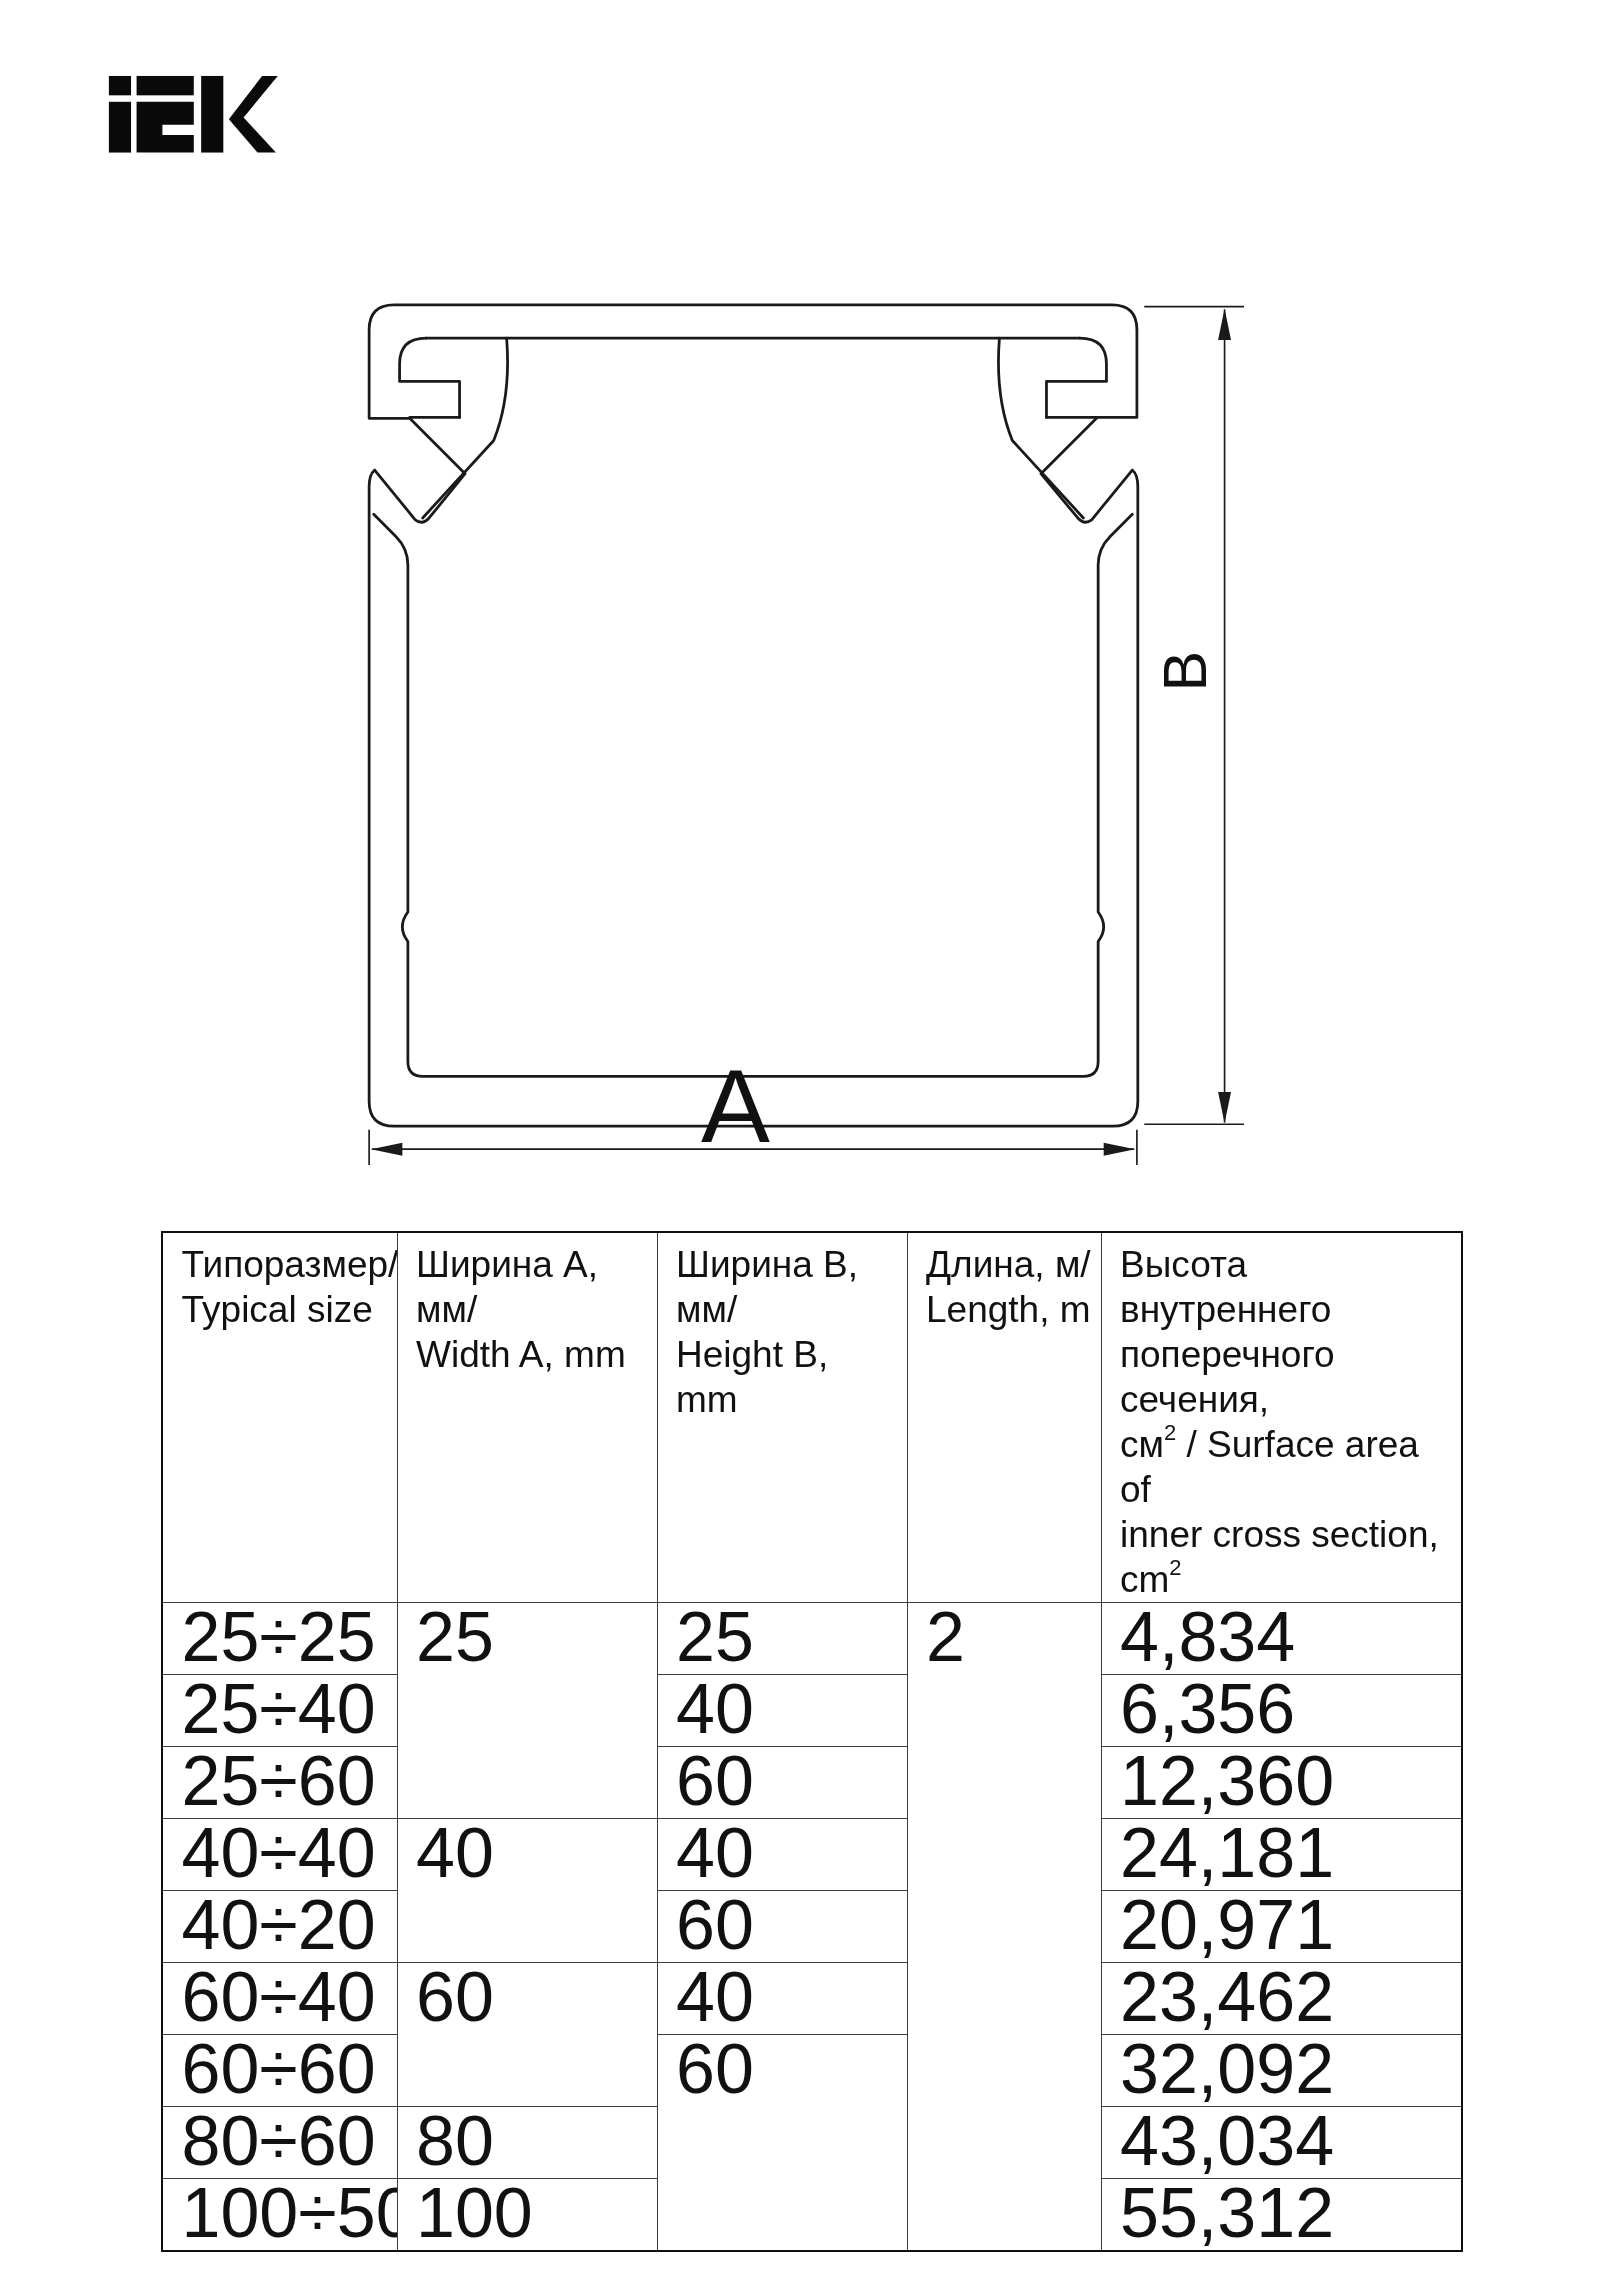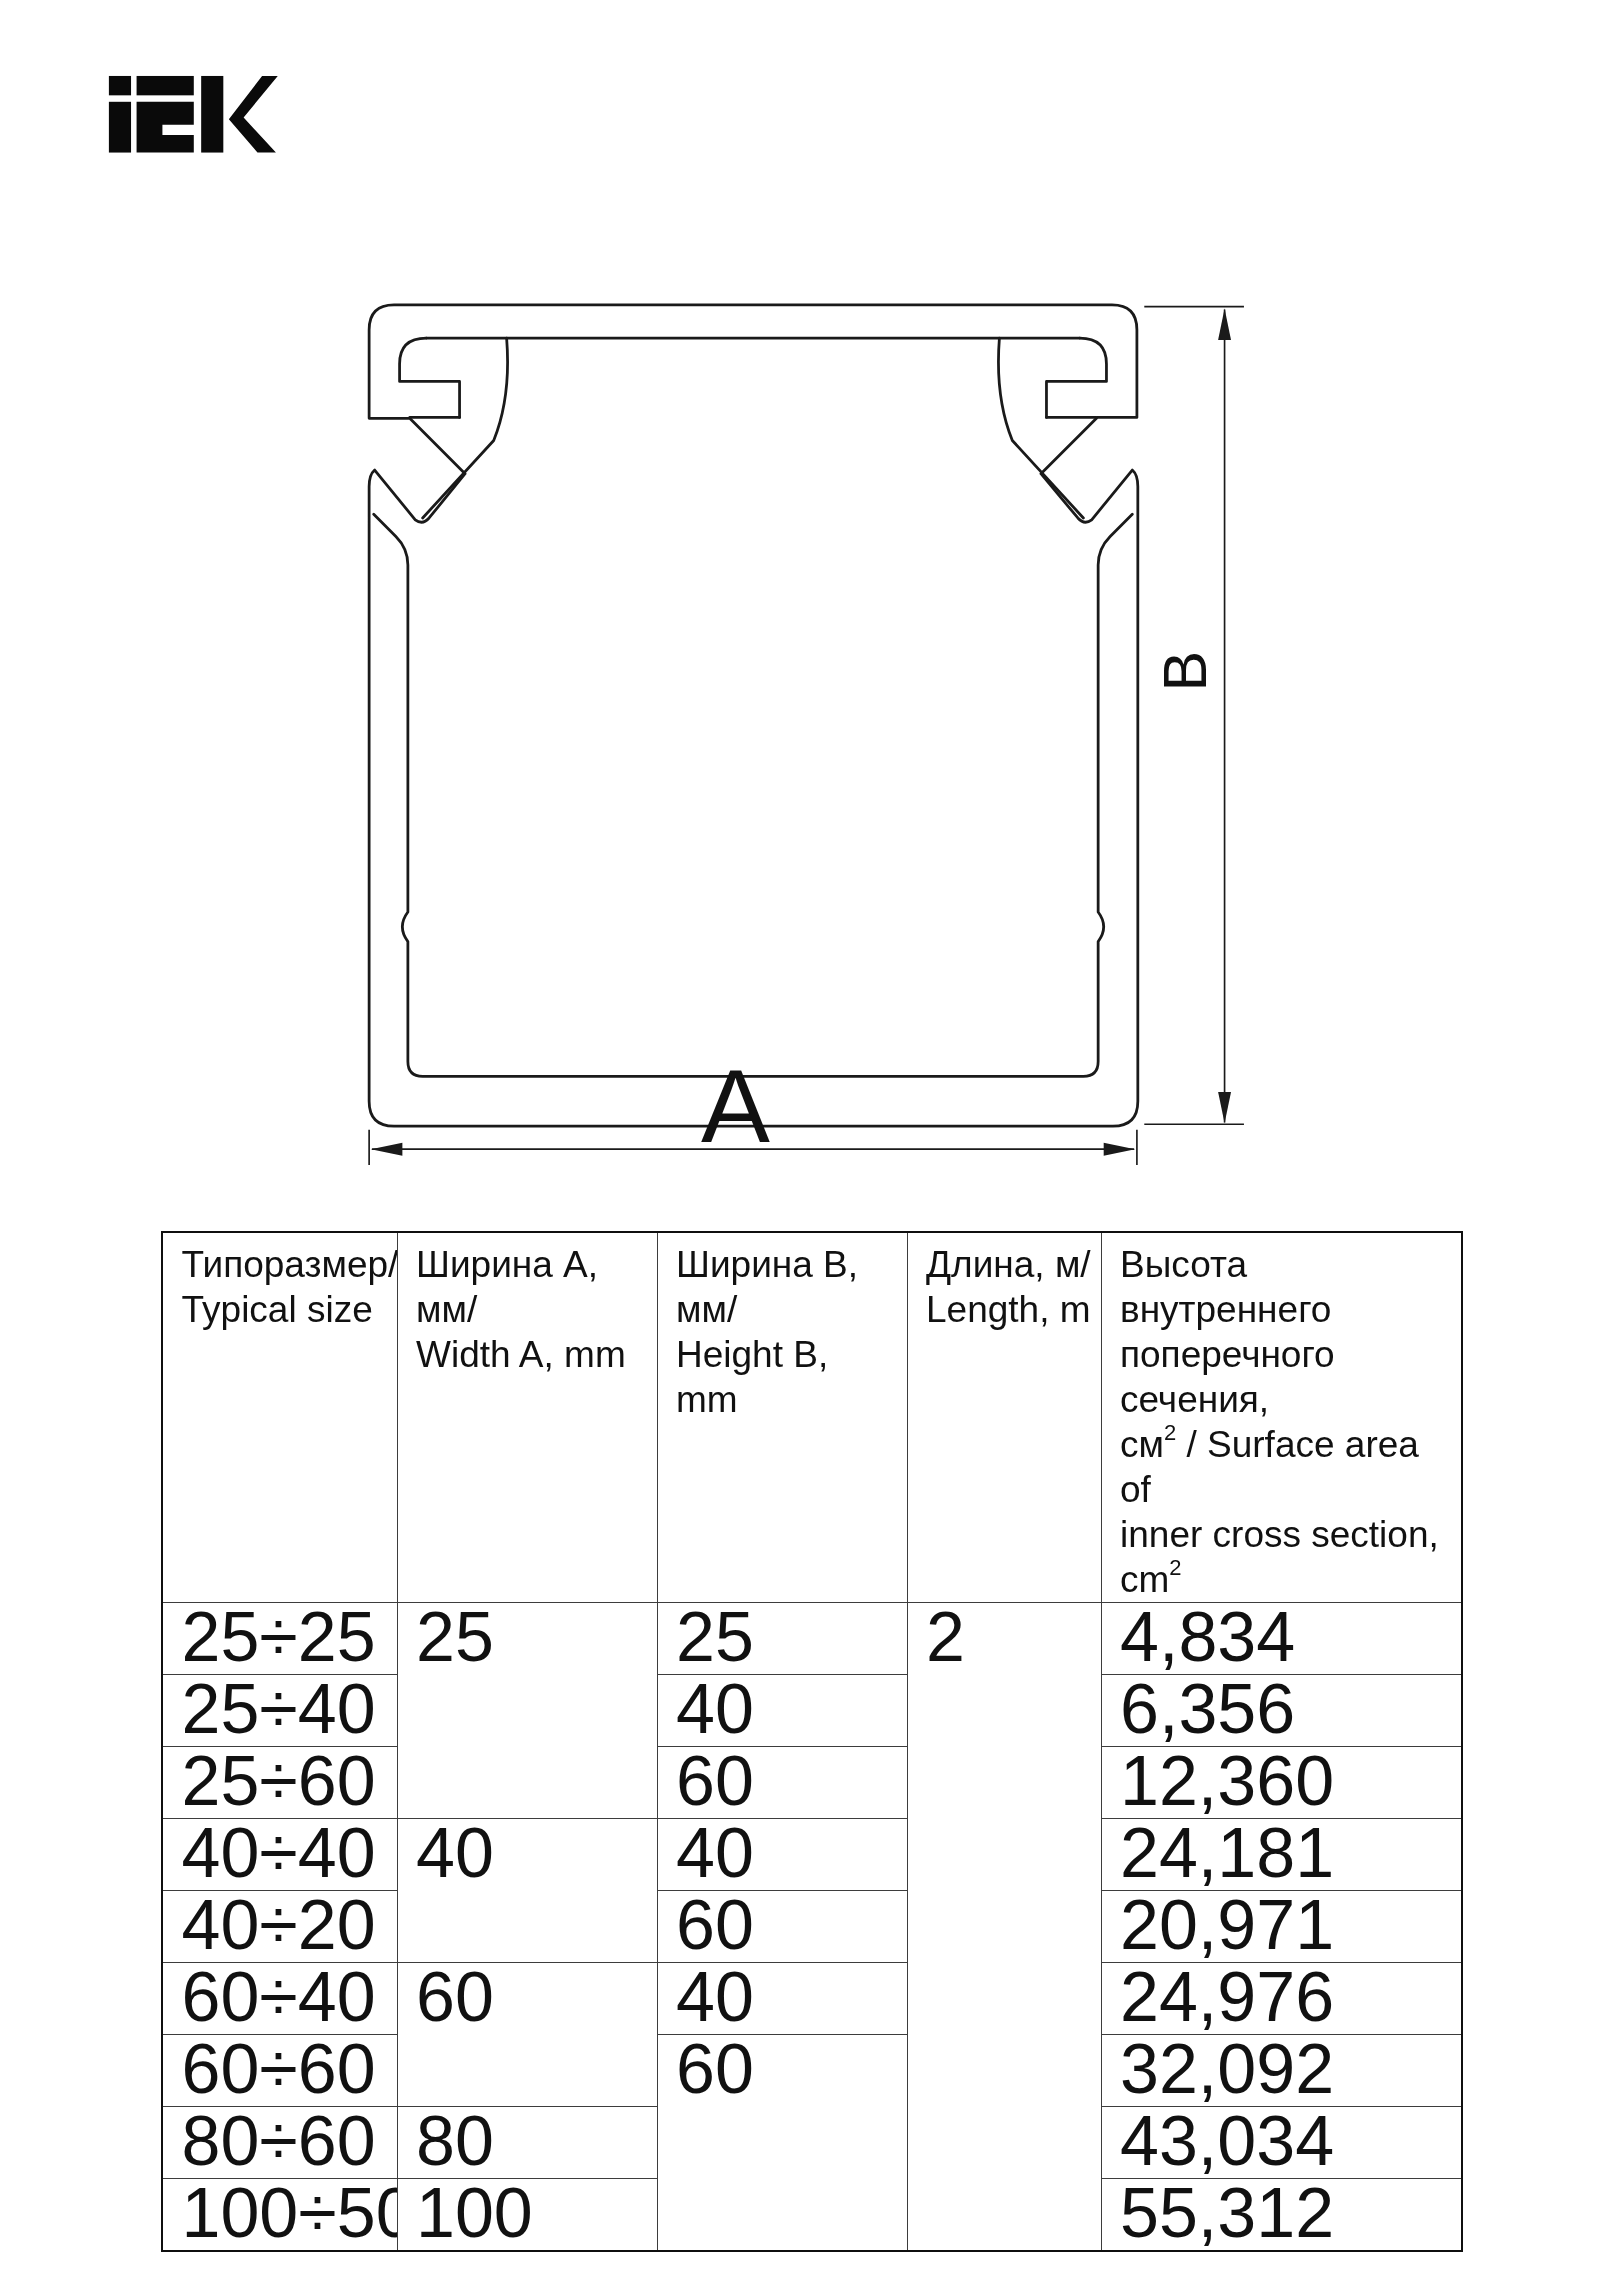--- a/index.html
+++ b/index.html
@@ -166,21 +166,21 @@
       </tr>
       <tr class="r">
         <td class="d">40÷20</td>
         <td class="d">60</td>
         <td class="d">20,971</td>
       </tr>
       <tr class="r">
         <td class="d">60÷40</td>
         <td class="d" rowspan="2">60</td>
         <td class="d">40</td>
-        <td class="d">24,976</td>
+        <td class="d">23,462</td>
       </tr>
       <tr class="r">
         <td class="d">60÷60</td>
         <td class="d" rowspan="3">60</td>
         <td class="d">32,092</td>
       </tr>
       <tr class="r">
         <td class="d">80÷60</td>
         <td class="d">80</td>
         <td class="d">43,034</td>

